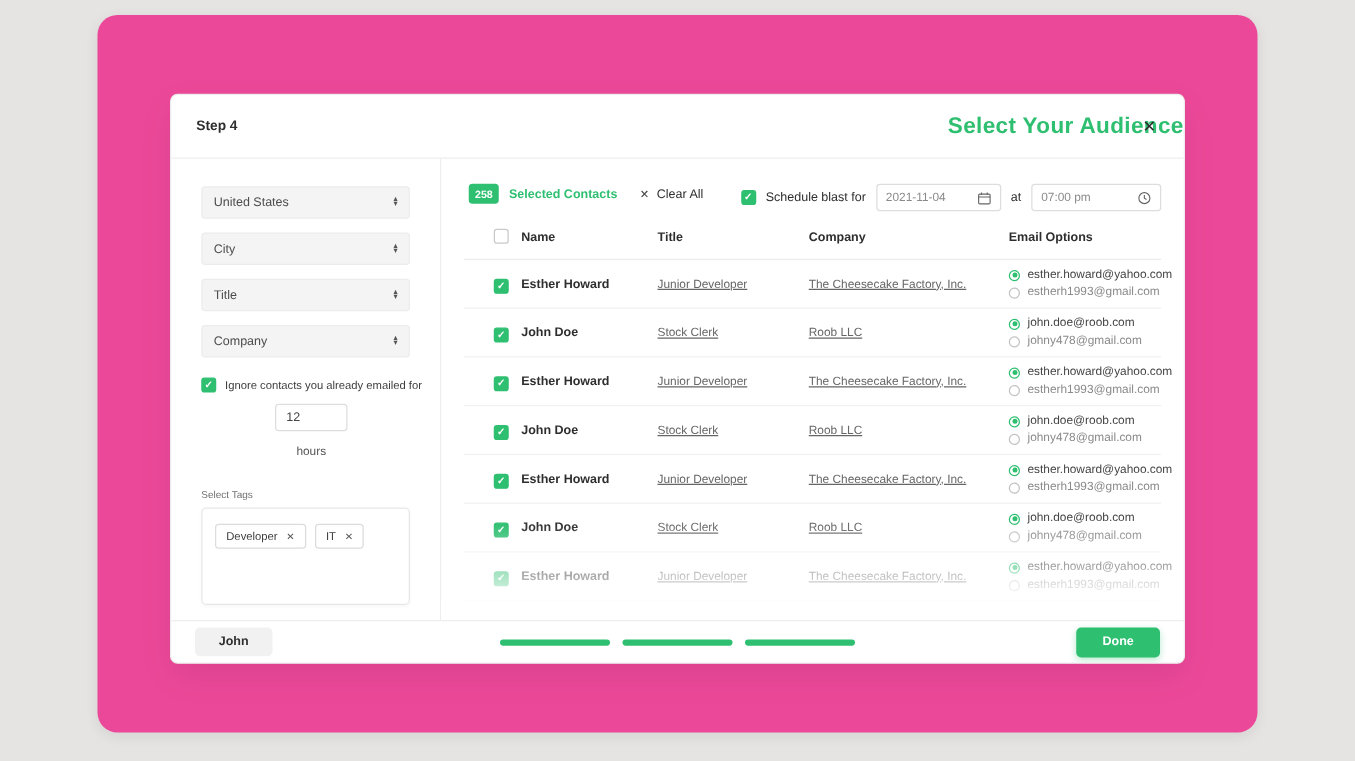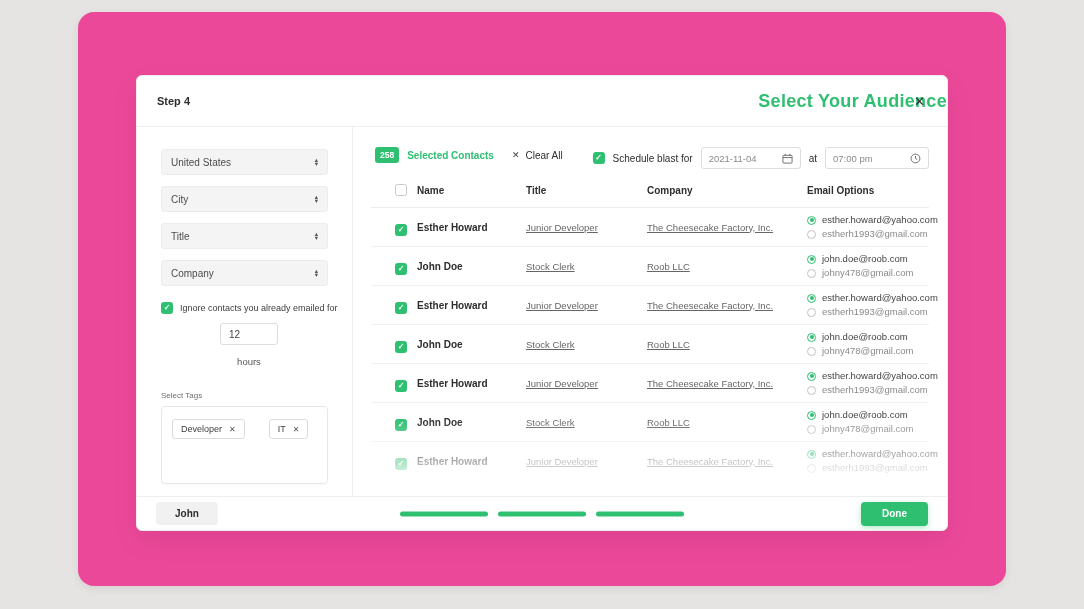--- a/index.html
+++ b/index.html
@@ -26,21 +26,21 @@
     align-items:center;justify-content:space-between;padding:0 9px;margin-bottom:11px;font-size:10px;color:#4c4c4c;cursor:pointer;}
   .stepper{display:flex;flex-direction:column;align-items:center;font-size:6.5px;line-height:4.5px;color:#555;}
   .ignore-row{display:flex;align-items:flex-start;gap:7px;margin-top:16px;white-space:nowrap;}
   .ignore-label{font-size:9px;color:#3d3d3d;line-height:12px;}
   .hours-row{display:flex;align-items:center;gap:11px;margin:9px 0 0 9px;flex-direction:column;}
   .hours-input{width:58px;height:22px;border:1px solid #ddd;border-radius:3px;font-size:10px;color:#444;
     padding:0 8px;box-sizing:border-box;font-family:inherit;outline:none;}
   .hours-unit{font-size:9.5px;color:#555;}
   .tags-label{margin-top:24px;font-size:8px;color:#6f6f6f;}
   .tags-box{margin-top:6px;border:1px solid #e7e7e7;border-radius:4px;height:78px;box-sizing:border-box;
-    padding:12px 10px;display:flex;gap:24px;align-items:flex-start;box-shadow:0 1px 3px rgba(0,0,0,.03);}
+    padding:12px 10px;display:flex;gap:7px;align-items:flex-start;box-shadow:0 1px 3px rgba(0,0,0,.03);}
   .tag{display:inline-flex;align-items:center;gap:7px;border:1px solid #dcdcdc;border-radius:3px;
     padding:4px 8px;font-size:9px;color:#3d3d3d;background:#fff;cursor:pointer;}
   .tag-x{font-size:8px;color:#555;cursor:pointer;}
 
   
   .checkbox{width:12px;height:12px;border-radius:2.5px;border:1px solid #c9c9c9;background:#fff;
     display:inline-flex;align-items:center;justify-content:center;box-sizing:border-box;flex:0 0 12px;cursor:pointer;}
   .checkbox.checked{background:#2fbf71;border-color:#2fbf71;}
   .checkbox .tick{color:#fff;font-size:8px;line-height:1;font-weight:bold;}
   .radio{width:9px;height:9px;border-radius:50%;border:1px solid #c2c2c2;box-sizing:border-box;position:relative;flex:0 0 9px;}

